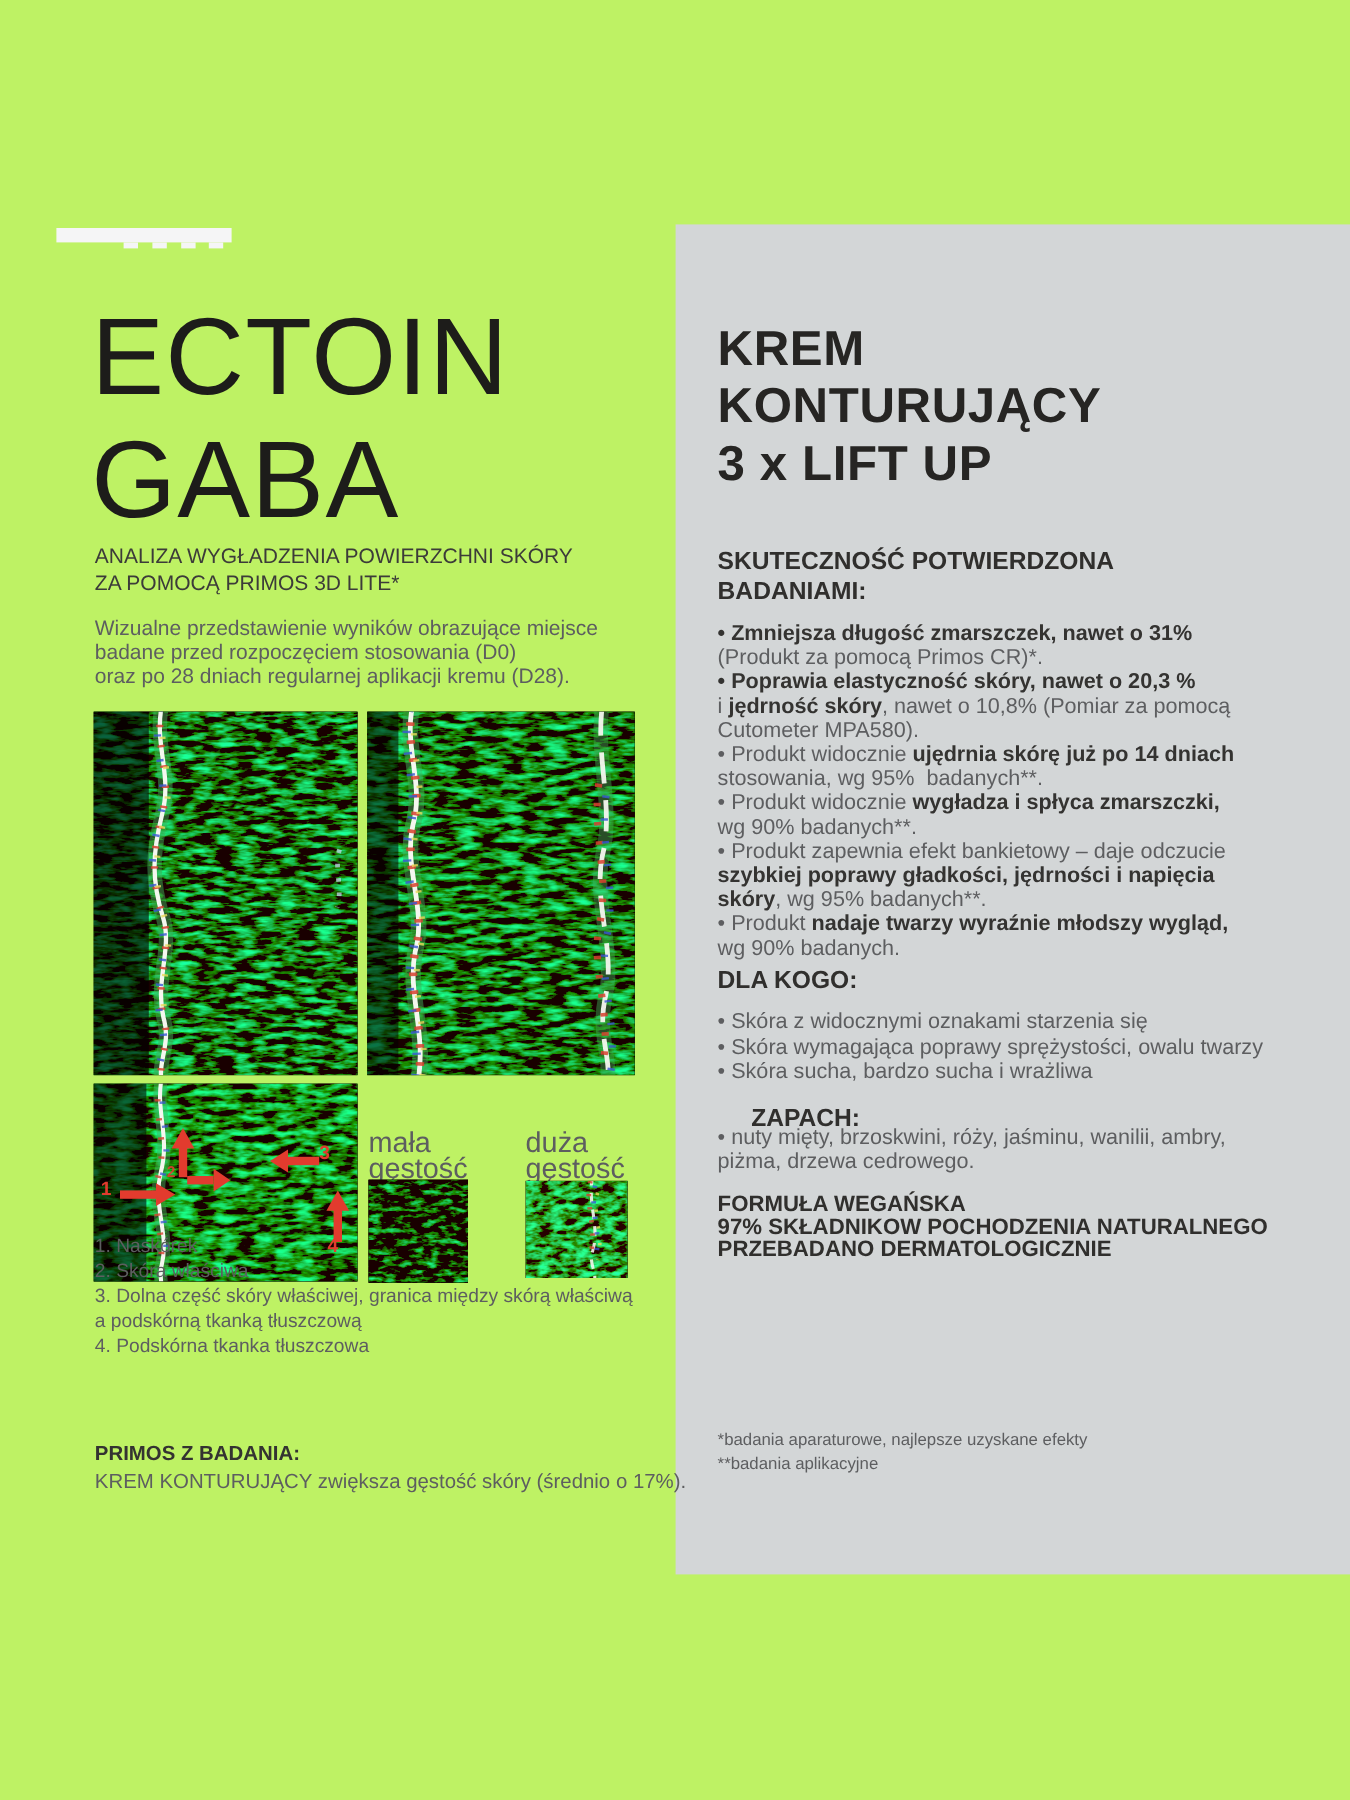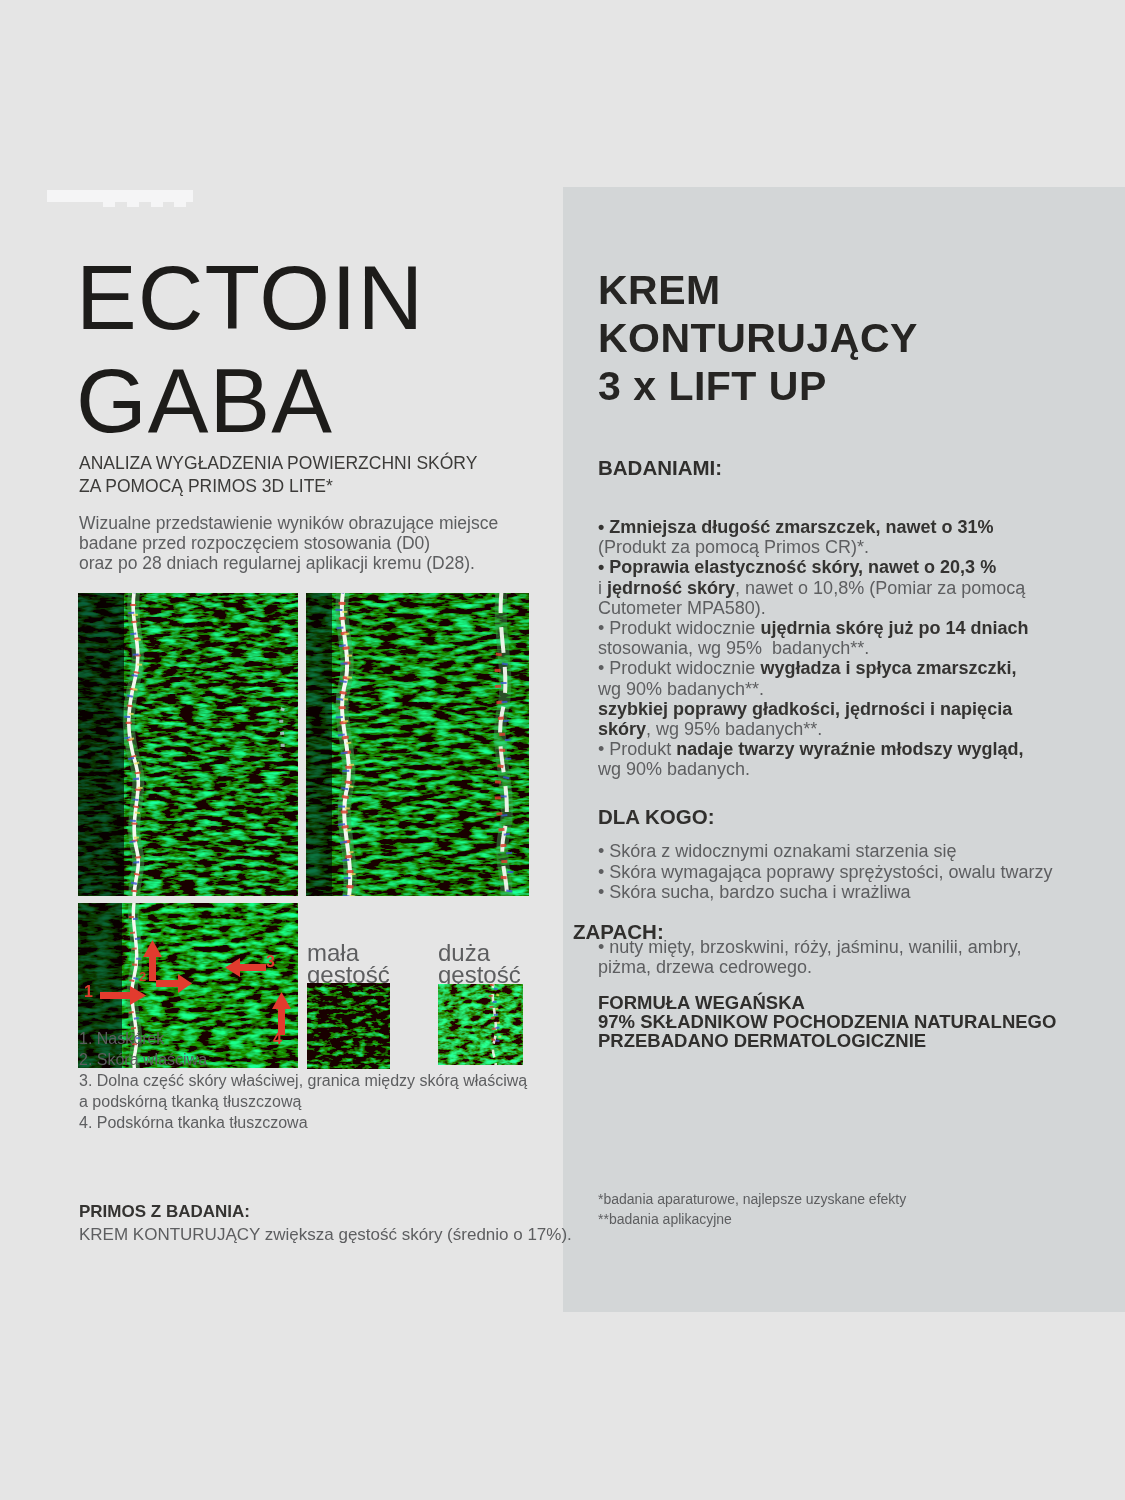--- a/index.html
+++ b/index.html
@@ -1,36 +1,36 @@
 <!DOCTYPE html>
 <html><head>
 <meta charset="utf-8">
 <style>
   *{margin:0;padding:0;box-sizing:border-box}
   html,body{background:#fff}
-  .page{position:relative;width:1125px;height:1500px;background:#e5e5e5;overflow:hidden;
+  .page{position:relative;width:1125px;height:1500px;background:#bef264;overflow:hidden;
         font-family:"Liberation Sans",sans-serif;color:#3c3b39}
   .abs{position:absolute}
   .panel{left:563px;top:187px;width:562px;height:1125px;background:#d3d6d7}
   .ghost{background:#f5f5f6}
   .h1{left:76px;top:246px;font-size:91px;line-height:103px;font-weight:400;
       color:#1d1c1a;letter-spacing:1px;white-space:pre-wrap}
   .sub-h{left:79px;top:452px;font-size:17.5px;line-height:22.5px;font-weight:400;color:#3c3b39}
   .intro{left:79px;top:514px;font-size:17.5px;line-height:19.8px;color:#5d5e60}
   .legend{left:79px;top:1028px;font-size:16px;line-height:21px;color:#5d5e60}
   .concl-h{left:79px;top:1202px;font-size:17px;font-weight:700;color:#343331}
   .concl-t{left:79px;top:1225px;font-size:17px;color:#5d5e60}
   .r-title{left:598px;top:266px;font-size:41px;line-height:48px;font-weight:700;
            color:#262523;letter-spacing:.5px}
   .r-h{font-size:20.5px;line-height:25px;font-weight:700;color:#302f2d}
   .eff-h{left:598px;top:455px}
   .bullets{left:598px;top:517px;font-size:18px;line-height:20.2px;color:#5d5e60}
   .kogo-h{left:598px;top:804px}
   .kogo{left:598px;top:841px;font-size:18px;line-height:20.5px;color:#5d5e60}
-  .zapach-h{left:573px;top:919px}
+  .zapach-h{left:626px;top:919px}
   .zapach{left:598px;top:938px;font-size:18px;line-height:19.5px;color:#5d5e60}
   .claims{left:598px;top:993px;font-size:18.5px;line-height:19px;font-weight:700;color:#302f2d}
   .fnotes{left:598px;top:1189px;font-size:14px;line-height:20px;color:#5d5e60}
   .dens-label{font-size:24px;line-height:22px;color:#5d5e60}
   .line{white-space:pre-wrap}
   .bullets .b,.line .b{font-weight:700;color:#343331}
   .fig{background:#020503;overflow:hidden}
   .fig svg{display:block;width:100%;height:100%}
   .alabel{color:#e23b2e;font-weight:700;line-height:1}
 </style>
@@ -189,33 +189,35 @@
   <div class="abs concl-h">PRIMOS Z BADANIA:</div>
   <div class="abs concl-t">KREM KONTURUJĄCY zwiększa gęstość skóry (średnio o 17%).</div>
 
   <div class="abs r-title">
       <div class="line"><span>KREM</span></div>
       <div class="line"><span>KONTURUJĄCY</span></div>
       <div class="line"><span>3 x LIFT UP</span></div>
     </div>
 
   <div class="abs r-h eff-h">
+      <div class="line"><span>SKUTECZNOŚĆ POTWIERDZONA</span></div>
       <div class="line"><span>BADANIAMI:</span></div>
     </div>
 
   <div class="abs bullets">
       <div class="line"><span class="b">• Zmniejsza długość zmarszczek, nawet o 31%</span></div>
       <div class="line"><span>(Produkt za pomocą Primos CR)*.</span></div>
       <div class="line"><span class="b">• Poprawia elastyczność skóry, nawet o 20,3 %</span></div>
       <div class="line"><span>i </span><span class="b">jędrność skóry</span><span>, nawet o 10,8% (Pomiar za pomocą</span></div>
       <div class="line"><span>Cutometer MPA580).</span></div>
       <div class="line"><span>• Produkt widocznie </span><span class="b">ujędrnia skórę już po 14 dniach</span></div>
       <div class="line"><span>stosowania, wg 95%  badanych**.</span></div>
       <div class="line"><span>• Produkt widocznie </span><span class="b">wygładza i spłyca zmarszczki,</span></div>
       <div class="line"><span>wg 90% badanych**.</span></div>
+      <div class="line"><span>• Produkt zapewnia efekt bankietowy – daje odczucie</span></div>
       <div class="line"><span class="b">szybkiej poprawy gładkości, jędrności i napięcia</span></div>
       <div class="line"><span class="b">skóry</span><span>, wg 95% badanych**.</span></div>
       <div class="line"><span>• Produkt </span><span class="b">nadaje twarzy wyraźnie młodszy wygląd,</span></div>
       <div class="line"><span>wg 90% badanych.</span></div>
     </div>
 
   <div class="abs r-h kogo-h">DLA KOGO:</div>
   <div class="abs kogo">
       <div class="line"><span>• Skóra z widocznymi oznakami starzenia się</span></div>
       <div class="line"><span>• Skóra wymagająca poprawy sprężystości, owalu twarzy</span></div>

